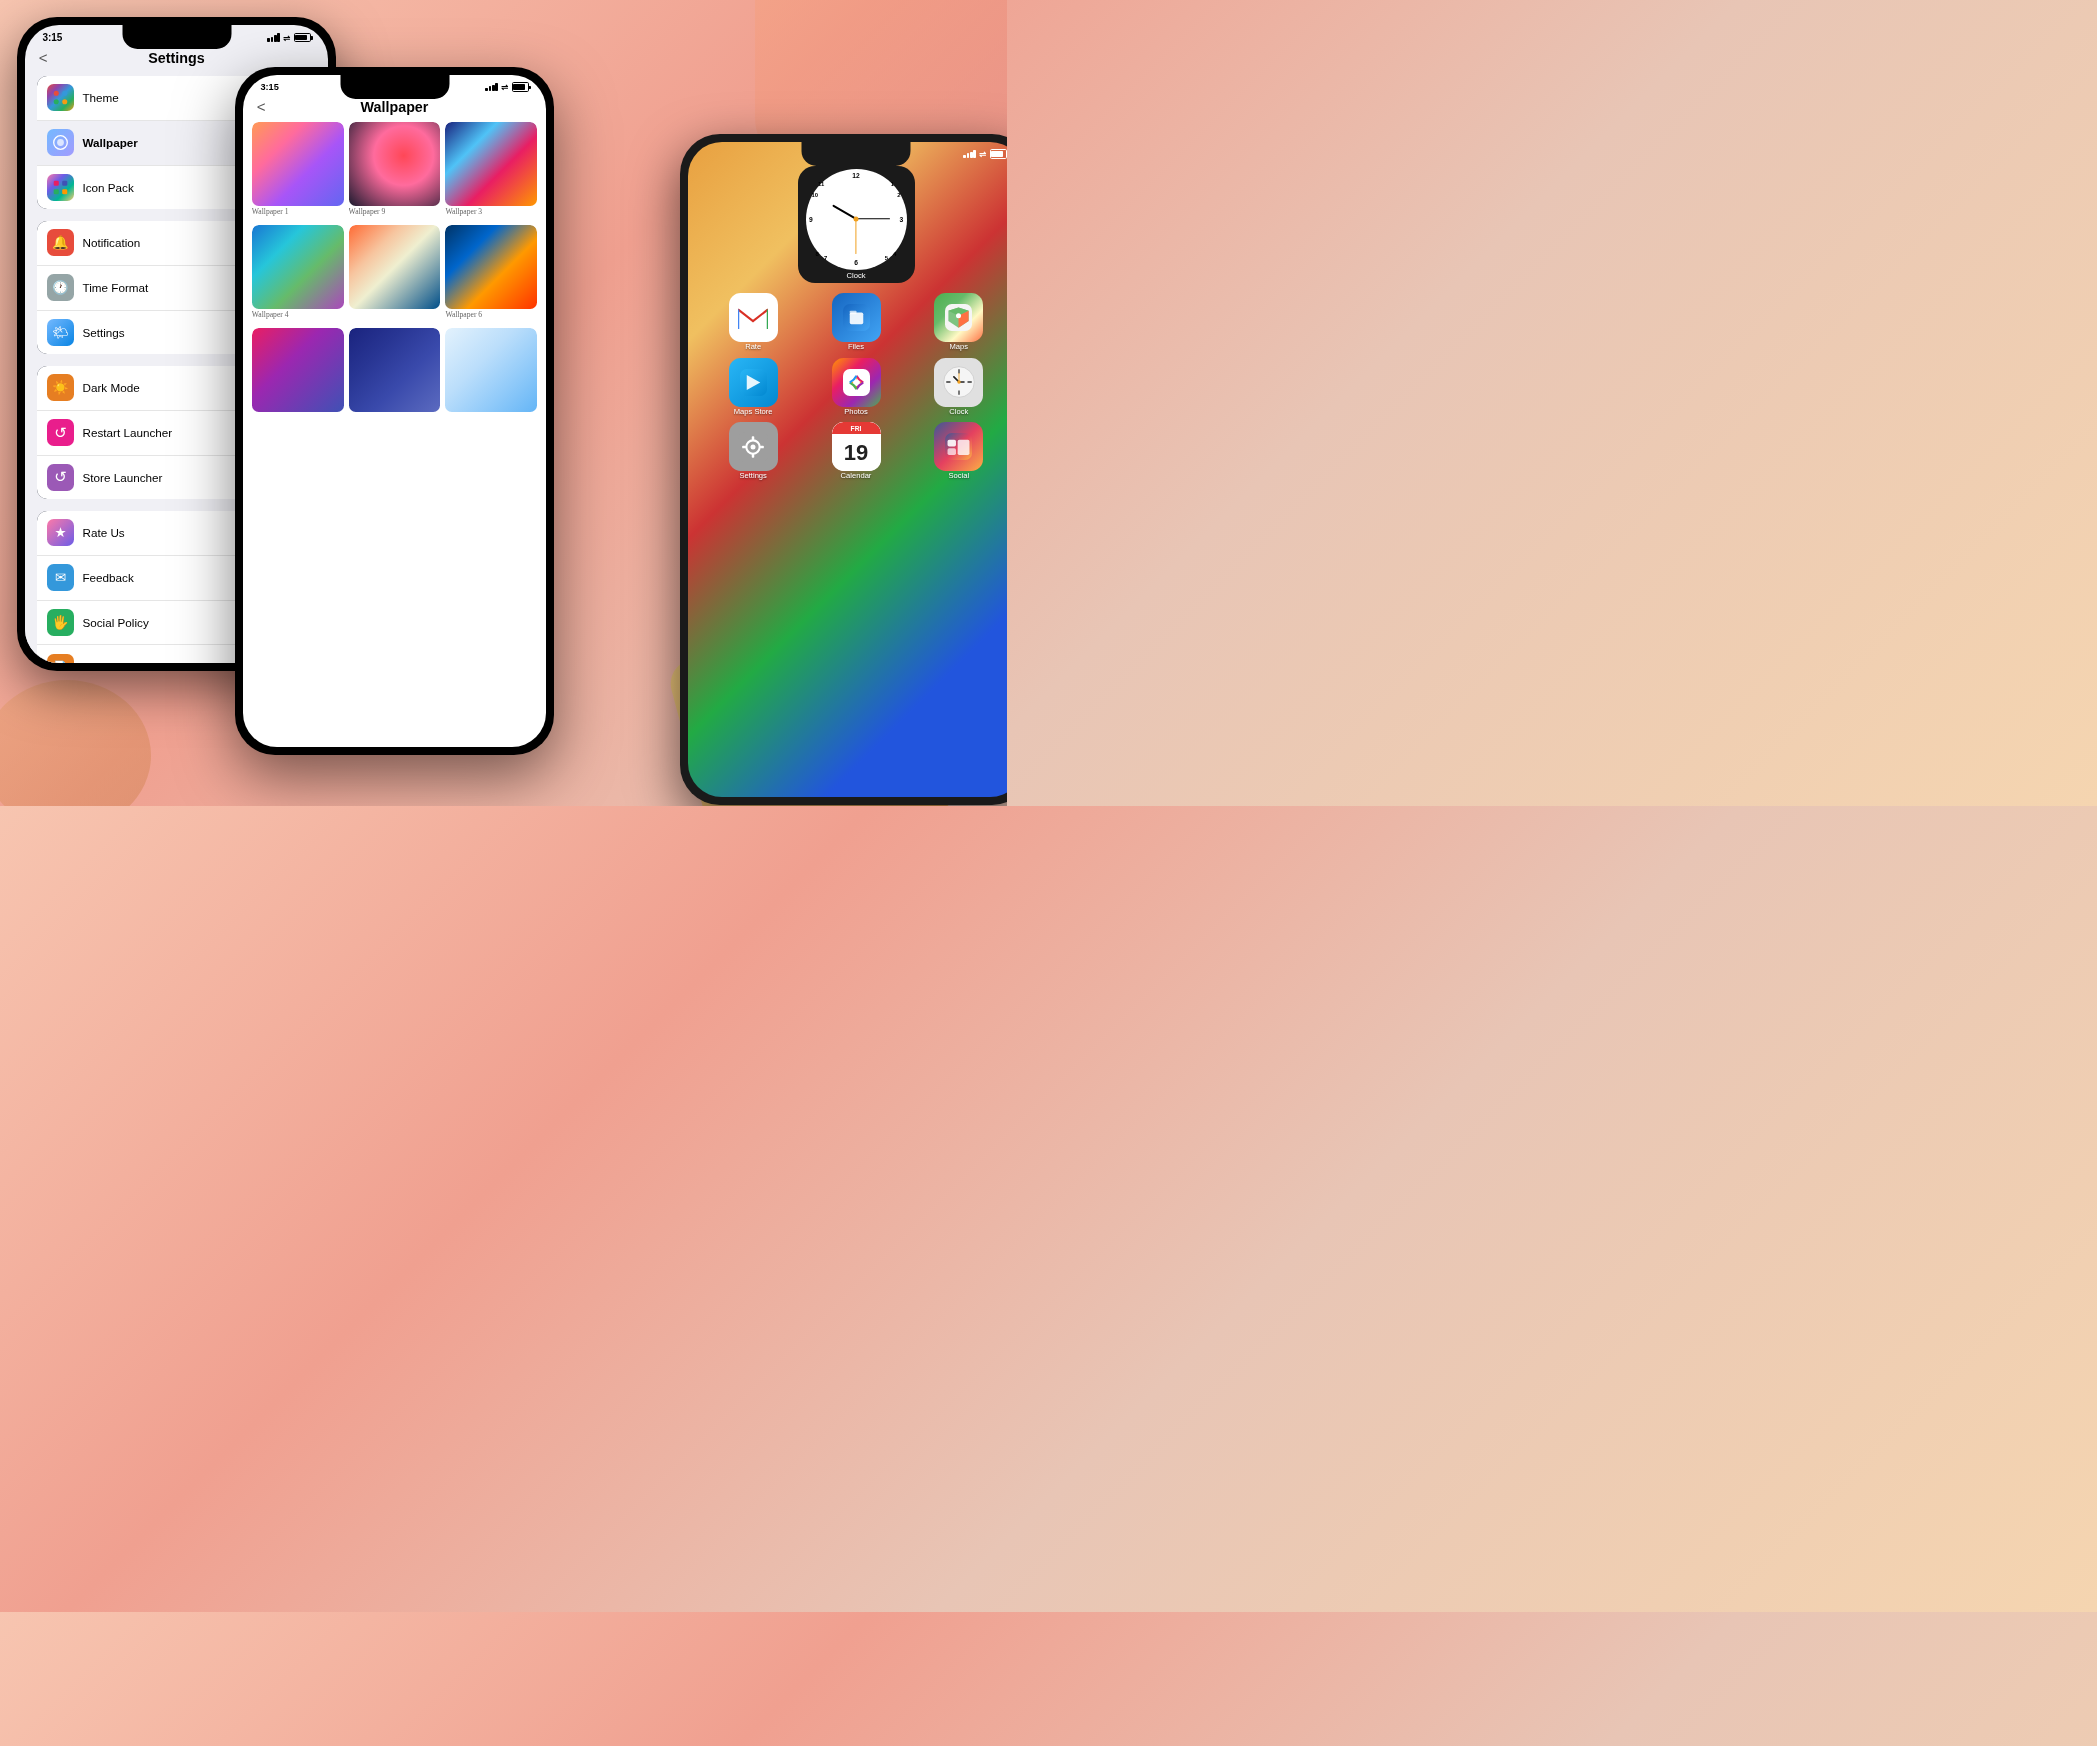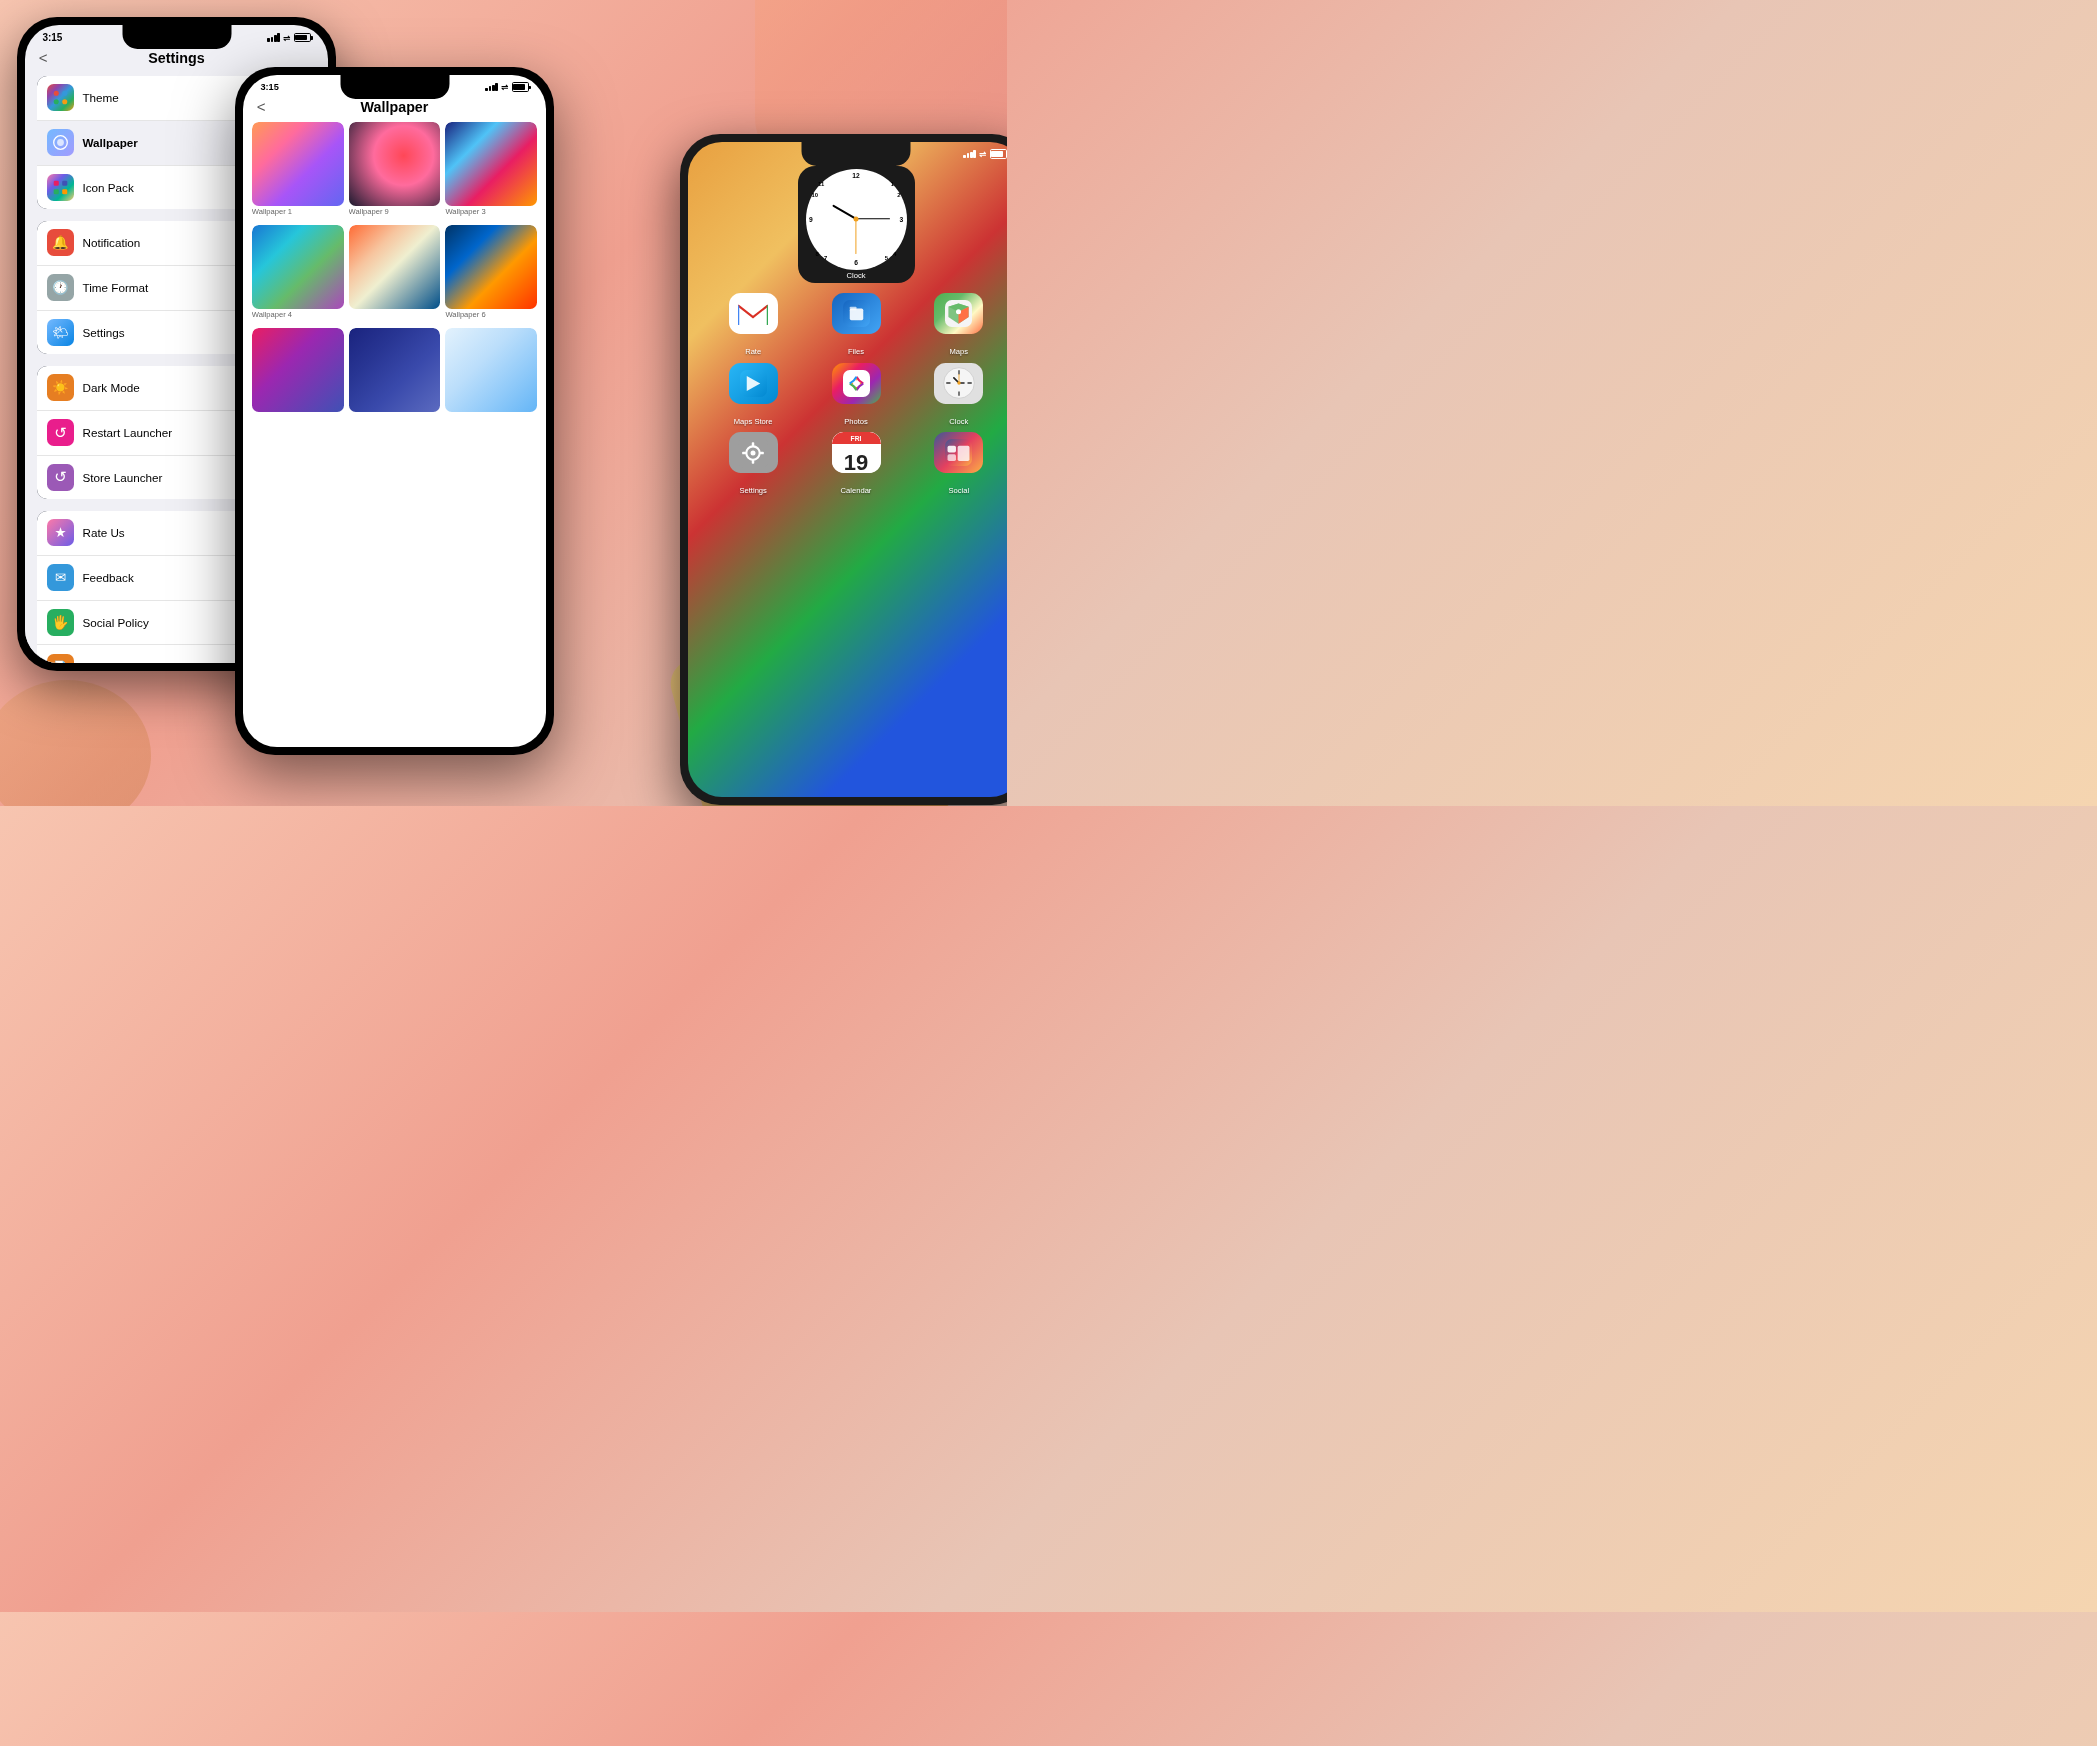--- a/index.html
+++ b/index.html
@@ -246,20 +246,21 @@
     .wallpaper-thumb {
       width: 100%;
       height: 84px;
       border-radius: 6.7px;
     }
     .wallpaper-label {
       font-size: 7.6px;
       color: #666;
       text-align: left;
       padding: 1.7px 0 3.4px;
+      font-family: Liberation Serif, serif;
     }
 
     
     .wp1 { background: linear-gradient(135deg, #ff9a56 0%, #ff6b9d 30%, #a855f7 60%, #6366f1 100%); }
     .wp2 { background: radial-gradient(circle at 60% 40%, #ff4757 0%, #ff6b9d 40%, #1a1a2e 100%); }
     .wp3 { background: linear-gradient(135deg, #1a237e 0%, #4fc3f7 30%, #e91e63 60%, #ff9800 100%); }
     .wp4 { background: linear-gradient(135deg, #1976d2 0%, #26c6da 30%, #66bb6a 60%, #ab47bc 100%); }
     .wp5 { background: linear-gradient(135deg, #ff6b35 0%, #f7c59f 30%, #efefd0 50%, #004e89 100%); }
     .wp6 { background: linear-gradient(135deg, #003366 0%, #0066cc 30%, #ff9900 60%, #ff3300 100%); }
     .wp7 { background: linear-gradient(135deg, #e91e63 0%, #9c27b0 40%, #3f51b5 100%); }
@@ -400,27 +401,27 @@
     }
 
     .app-icon-wrapper {
       display: flex;
       flex-direction: column;
       align-items: center;
       width: 59px;
     }
     .app-icon {
       width: 49px;
-      height: 41px;
+      height: 49px;
       border-radius: 11.7px;
       display: flex;
       align-items: center;
       justify-content: center;
       font-size: 18.5px;
-      margin-bottom: 13px;
+      margin-bottom: 0;
       overflow: hidden;
     }
     .app-label {
       font-size: 7.6px;
       color: #fff;
       text-align: center;
       text-shadow: 0 0.8px 1.7px rgba(0,0,0,0.5);
     }
 
     

